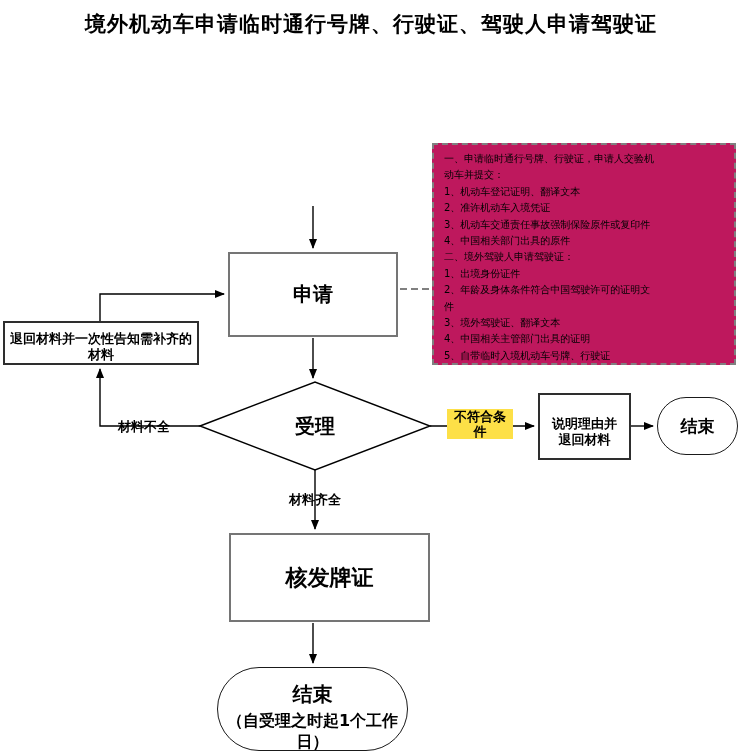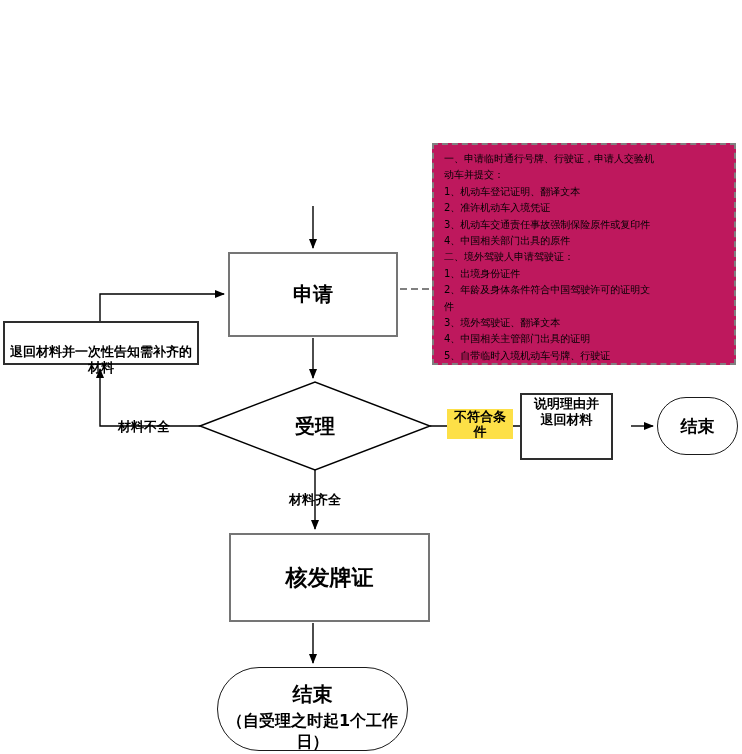--- a/index.html
+++ b/index.html
@@ -16,40 +16,41 @@
   .lbl-lg{font-size:20px;font-weight:bold;}
   .lbl-md{font-size:17px;font-weight:bold;}
   .lbl-sm{font-size:13px;font-weight:bold;line-height:16px;}
   .pre{white-space:pre-line;}
   .center-flex{display:flex;align-items:center;justify-content:center;}
   #node-start{left:217px;top:116px;width:190px;height:89px;border-radius:45px;}
   #node-apply{left:228px;top:252px;width:170px;height:85px;}
   #node-note{left:432px;top:143px;width:304px;height:222px;border:2px dashed #808080;
              background:#be185d;text-align:left;font-size:10px;line-height:16.4px;
              padding:6px 4px 0 10px;}
-  #node-return{left:3px;top:321px;width:196px;height:44px;padding-top:21px;}
+  #node-return{left:3px;top:321px;width:196px;height:44px;padding-top:8px;}
   #node-issue{left:229px;top:533px;width:201px;height:89px;}
   #node-end-main{left:217px;top:667px;width:191px;height:84px;border-radius:42px;
                  padding-top:13px;}
   #node-end-main .sub{font-size:16px;font-weight:bold;margin-top:3px;}
-  #node-explain{left:520px;top:393px;width:93px;height:67px;padding-top:1px;}
+  #node-explain{left:538px;top:393px;width:93px;height:67px;padding-top:21px;}
   #node-end-right{left:657px;top:397px;width:81px;height:58px;border-radius:29px;}
   #lbl-review{left:200px;top:382px;width:230px;height:88px;position:absolute;
               display:flex;align-items:center;justify-content:center;}
   .edge-label{position:absolute;font-size:13px;font-weight:bold;line-height:15px;
               text-align:center;}
   #lbl-incomplete{left:114px;top:419px;width:60px;}
   #lbl-notq{left:447px;top:409px;width:66px;background:#fde047;}
   #lbl-complete{left:285px;top:492px;width:60px;}
 </style>
 </head>
 <body>
 
 <div id="canvas">
 
+  <div class="title">境外机动车申请临时通行号牌、行驶证、驾驶人申请驾驶证</div>
 
   <svg class="wires" viewBox="0 0 742 754" xmlns="http://www.w3.org/2000/svg">
     <defs>
       <marker id="arr" markerUnits="userSpaceOnUse" markerWidth="11" markerHeight="9" refX="9" refY="4" orient="auto">
         <path d="M0,0 L10,4 L0,8 Z" fill="#000"></path>
       </marker>
     </defs>
 
     <path d="M313,206 L313,248" stroke="#000" stroke-width="1.4" fill="none" marker-end="url(#arr)"></path>
 

